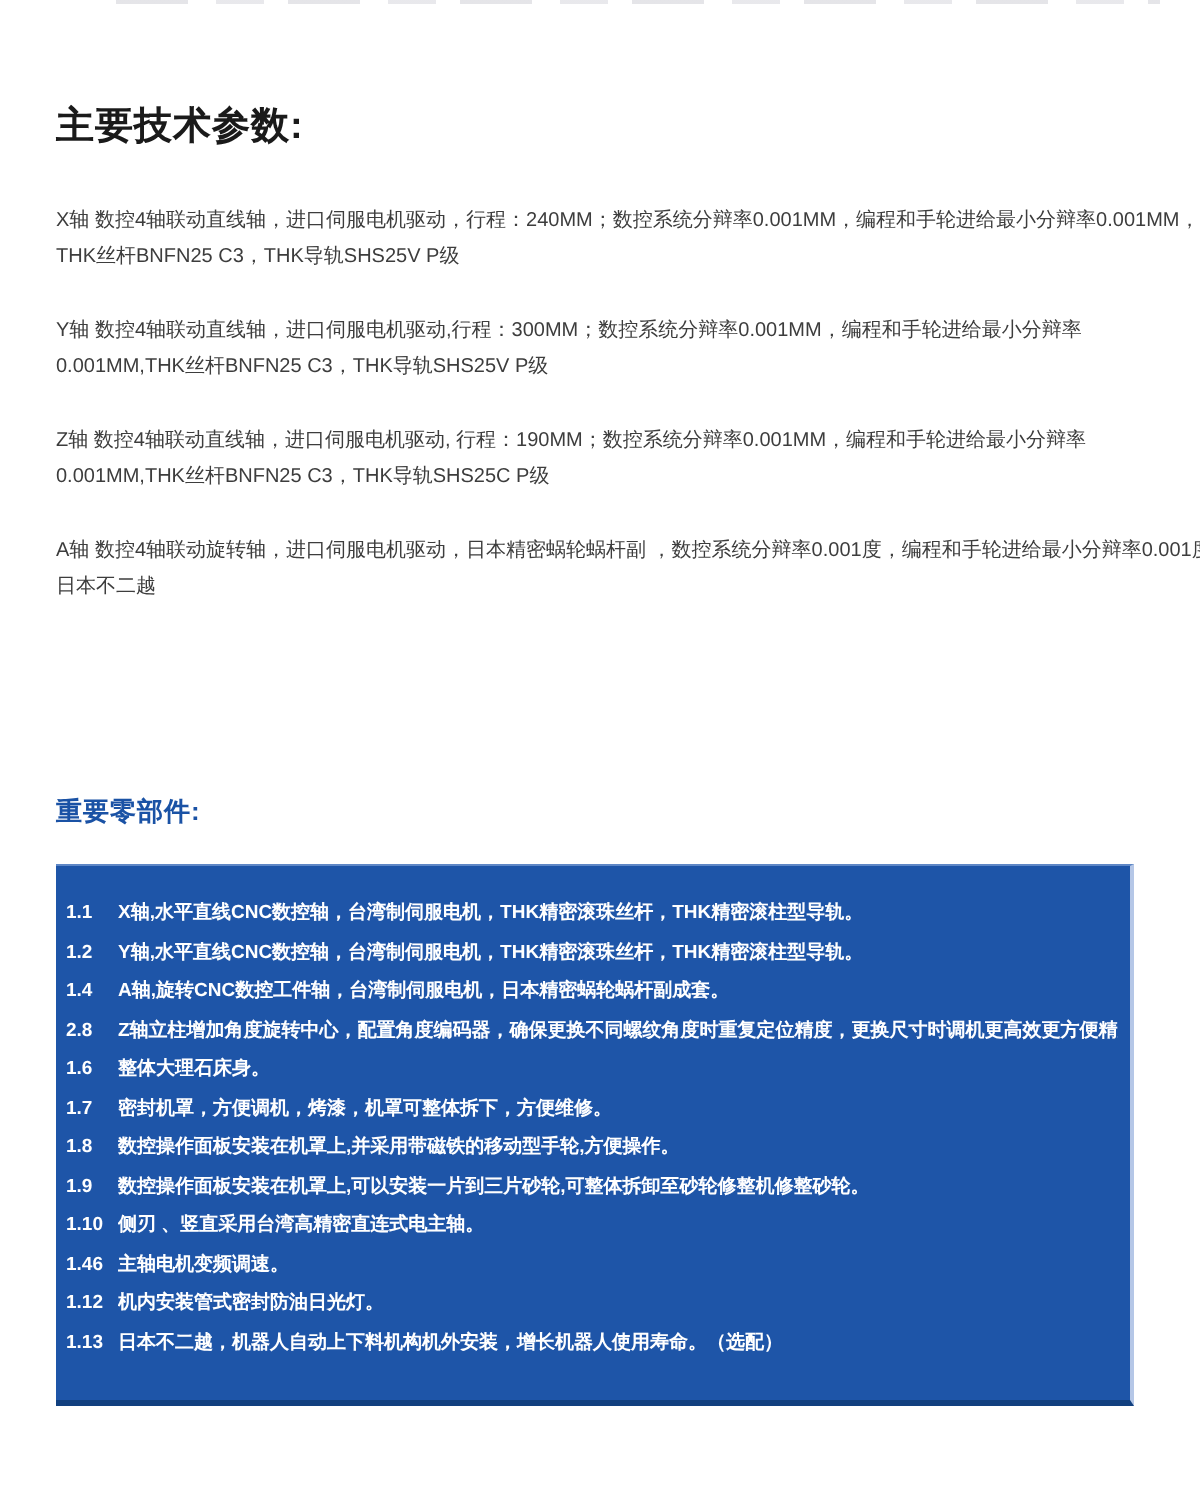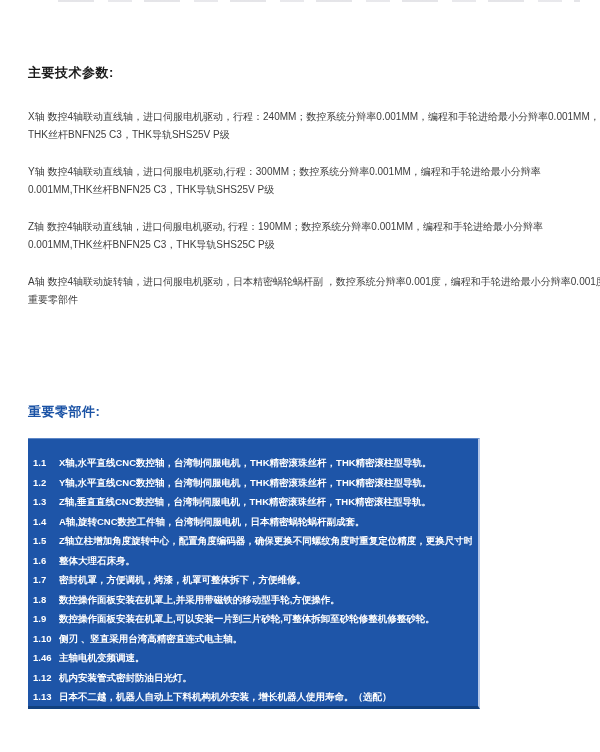--- a/index.html
+++ b/index.html
@@ -32,23 +32,23 @@
     top: 0; left: 58px; right: 20px;
     height: 2px;
     background: repeating-linear-gradient(90deg,
       #e2e2e6 0px, #e2e2e6 36px,
       transparent 36px, transparent 50px,
       #e6e6ea 50px, #e6e6ea 74px,
       transparent 74px, transparent 86px);
     opacity: 0.9;
   }
   .section-title {
-    margin-top: 64px;
+    margin-top: 50px;
     margin-bottom: 26px;
-    font-size: 13px;
+    font-size: 19px;
     font-weight: bold;
     color: var(--title-black);
     letter-spacing: 0.5px;
   }
   .tech-paragraph {
     margin-bottom: 19px;
     font-size: 10px;
     color: var(--text-dark);
     font-weight: 500;
   }
@@ -58,21 +58,21 @@
   }
   .components-title {
     margin-top: 94px;
     margin-bottom: 17px;
     font-size: 13px;
     font-weight: bold;
     color: var(--accent-blue);
     letter-spacing: 0.5px;
   }
   .components-panel {
-    width: 452px;
+    width: 539px;
     height: 271px;
     background: var(--panel-blue);
     border-top: 1px solid var(--panel-border-top);
     border-right: 2px solid var(--panel-border-light);
     border-bottom: 3px solid var(--panel-border-dark);
     padding: 14px 6px 12px 5px;
     overflow: hidden;
   }
   .component-row {
     display: flex;
@@ -112,50 +112,46 @@
         <div class="pline">0.001MM,THK丝杆BNFN25 C3，THK导轨SHS25V P级</div>
       </div>
 
       <div class="tech-paragraph">
         <div class="pline">Z轴 数控4轴联动直线轴，进口伺服电机驱动, 行程：190MM；数控系统分辩率0.001MM，编程和手轮进给最小分辩率</div>
         <div class="pline">0.001MM,THK丝杆BNFN25 C3，THK导轨SHS25C P级</div>
       </div>
 
       <div class="tech-paragraph">
         <div class="pline">A轴 数控4轴联动旋转轴，进口伺服电机驱动，日本精密蜗轮蜗杆副 ，数控系统分辩率0.001度，编程和手轮进给最小分辩率0.001度</div>
-        <div class="pline">重要零部件</div>
+        <div class="pline">日本不二越</div>
       </div>
     </div>
 
   <h2 class="components-title">重要零部件:</h2>
 
   <div class="components-panel">
 
       <div class="component-row">
         <span class="num">1.1</span>
         <span class="txt">X轴,水平直线CNC数控轴，台湾制伺服电机，THK精密滚珠丝杆，THK精密滚柱型导轨。</span>
       </div>
 
       <div class="component-row">
         <span class="num">1.2</span>
         <span class="txt">Y轴,水平直线CNC数控轴，台湾制伺服电机，THK精密滚珠丝杆，THK精密滚柱型导轨。</span>
       </div>
 
-      <div class="component-row">
-        <span class="num">1.3</span>
-        <span class="txt">Z轴,垂直直线CNC数控轴，台湾制伺服电机，THK精密滚珠丝杆，THK精密滚柱型导轨。</span>
-      </div>
 
       <div class="component-row">
         <span class="num">1.4</span>
         <span class="txt">A轴,旋转CNC数控工件轴，台湾制伺服电机，日本精密蜗轮蜗杆副成套。</span>
       </div>
 
       <div class="component-row">
-        <span class="num">1.5</span>
+        <span class="num">2.8</span>
         <span class="txt">Z轴立柱增加角度旋转中心，配置角度编码器，确保更换不同螺纹角度时重复定位精度，更换尺寸时调机更高效更方便精准。</span>
       </div>
 
       <div class="component-row">
         <span class="num">1.6</span>
         <span class="txt">整体大理石床身。</span>
       </div>
 
       <div class="component-row">
         <span class="num">1.7</span>

